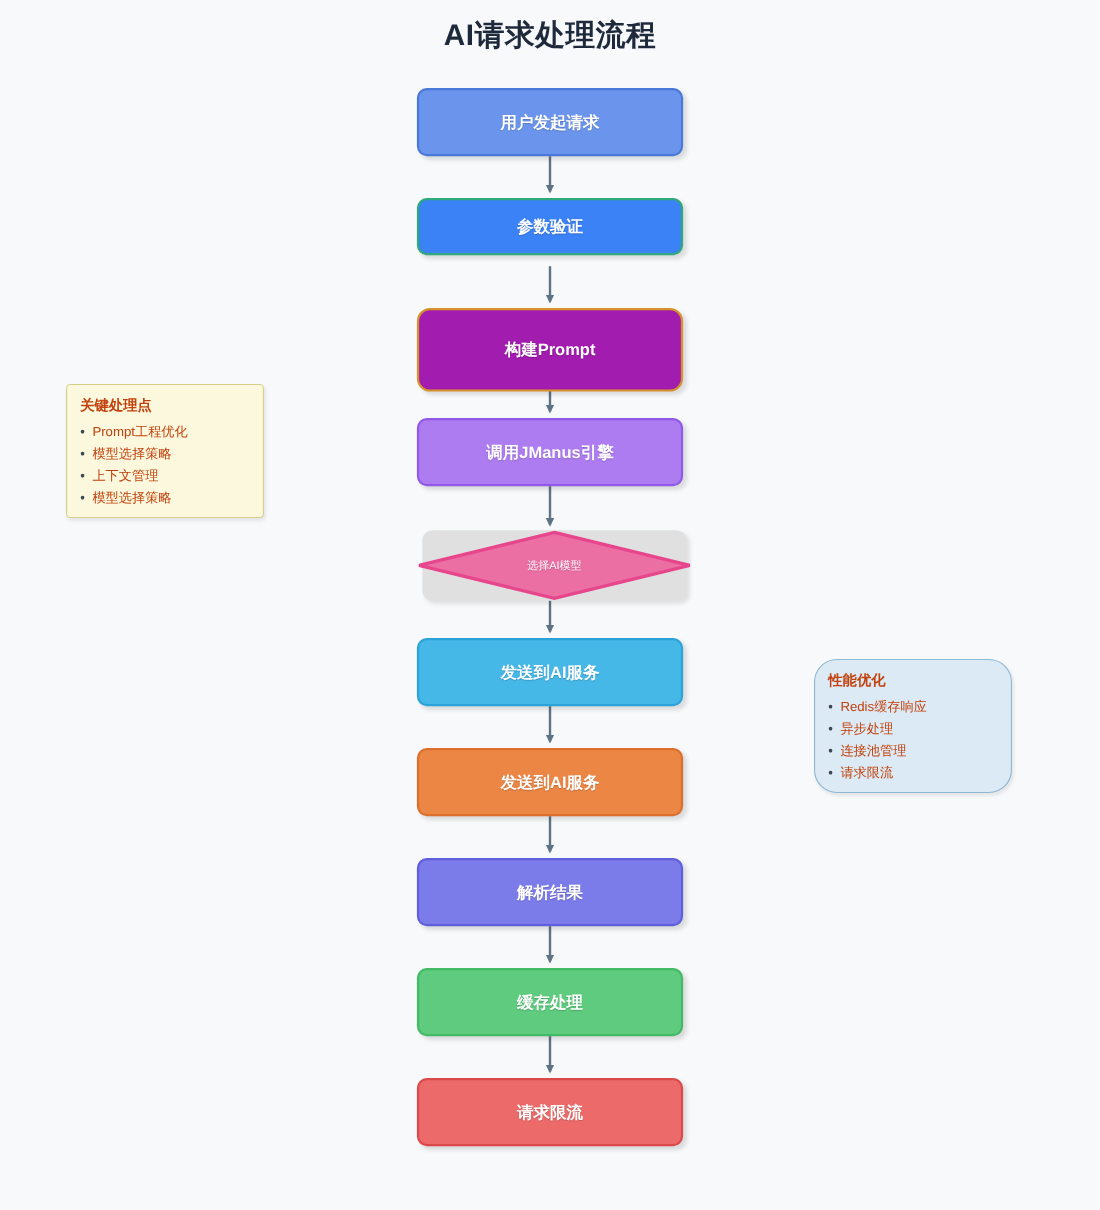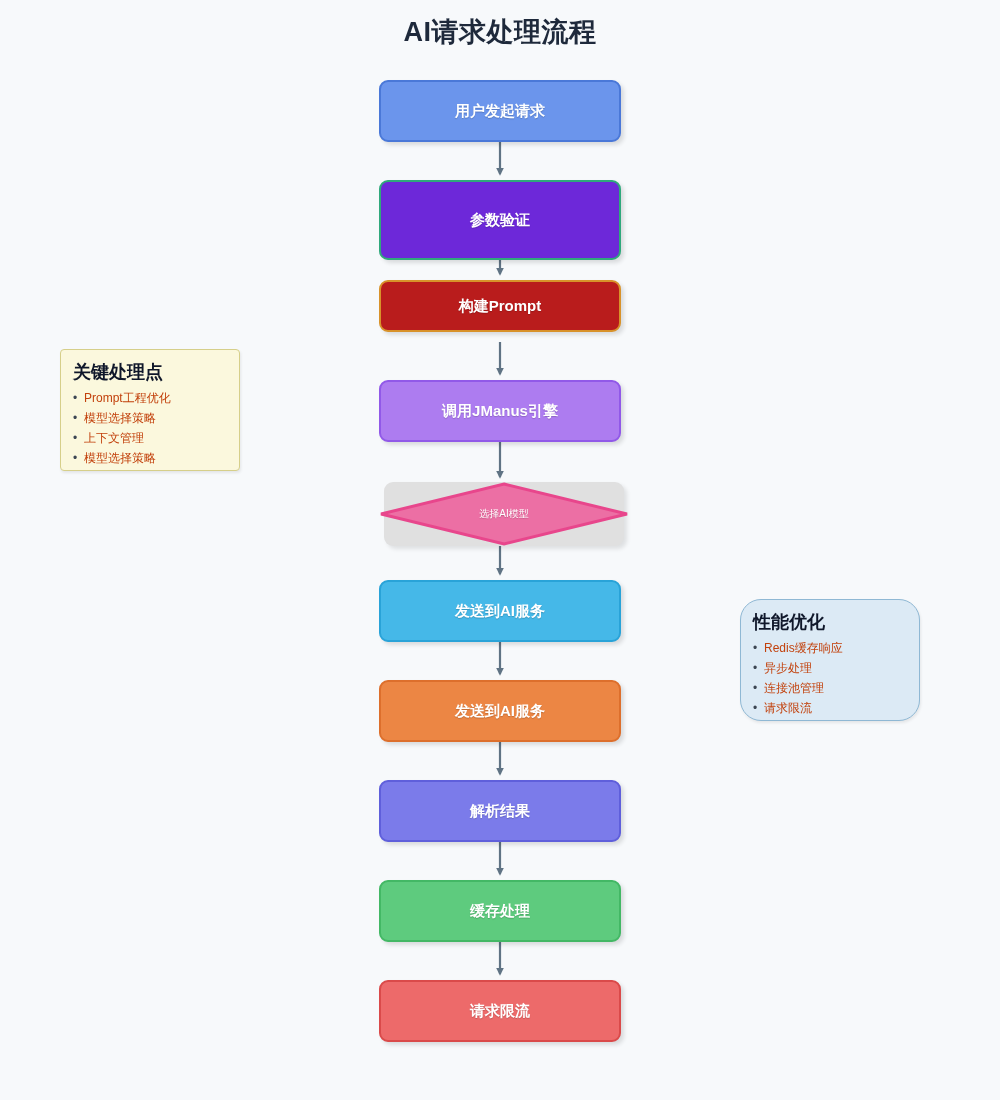--- a/index.html
+++ b/index.html
@@ -102,23 +102,23 @@
   .note {
     position: absolute;
     box-sizing: border-box;
     border-style: solid;
     border-width: 1px;
     border-radius: 4px;
     padding: 10px 12px 11px 12px;
     box-shadow: 1px 2px 3px rgba(0,0,0,0.08);
   }
   .note-title {
-    font-size: 18px;
+    font-size: 13px;
     font-weight: bold;
-    color: #0f172a;
+    color: #c2410c;
     margin-bottom: 4px;
   }
   .note-list {
     margin: 0;
     padding: 0;
     list-style: none;
   }
   .note-list li {
     font-size: 12px;
     color: #c2410c;
@@ -159,25 +159,25 @@
       <line x1="500" y1="742" x2="500" y2="774"></line>
       <line x1="500" y1="842" x2="500" y2="874"></line>
       <line x1="500" y1="942" x2="500" y2="974"></line>
     </g>
   </svg>
 
   <div class="node" style="left:379px; top:80px; width:242px; height:62px; background:#6b95ec; border-color:#4a78d8;">
     <span>用户发起请求</span>
   </div>
 
-  <div class="node" style="left:379px; top:180px; width:242px; height:80px; background:#6d28d9; border-color:#2fa97c;">
+  <div class="node" style="left:379px; top:180px; width:242px; height:52px; background:#3b82f6; border-color:#2fa97c;">
     <span>参数验证</span>
   </div>
 
-  <div class="node" style="left:379px; top:280px; width:242px; height:52px; background:#b91c1c; border-color:#d8922a;">
+  <div class="node" style="left:379px; top:280px; width:242px; height:76px; background:#a21caf; border-color:#d8922a;border-radius:12px;">
     <span>构建Prompt</span>
   </div>
 
   <div class="node" style="left:379px; top:380px; width:242px; height:62px; background:#ad7cf0; border-color:#9159e8;">
     <span>调用JManus引擎</span>
   </div>
 
   <div class="decision-wrap" style="left:379px; top:482px; width:250px; height:64px;">
     <div class="decision-bg"></div>
     <svg class="decision-shape" width="250" height="64" viewBox="0 0 250 64">

